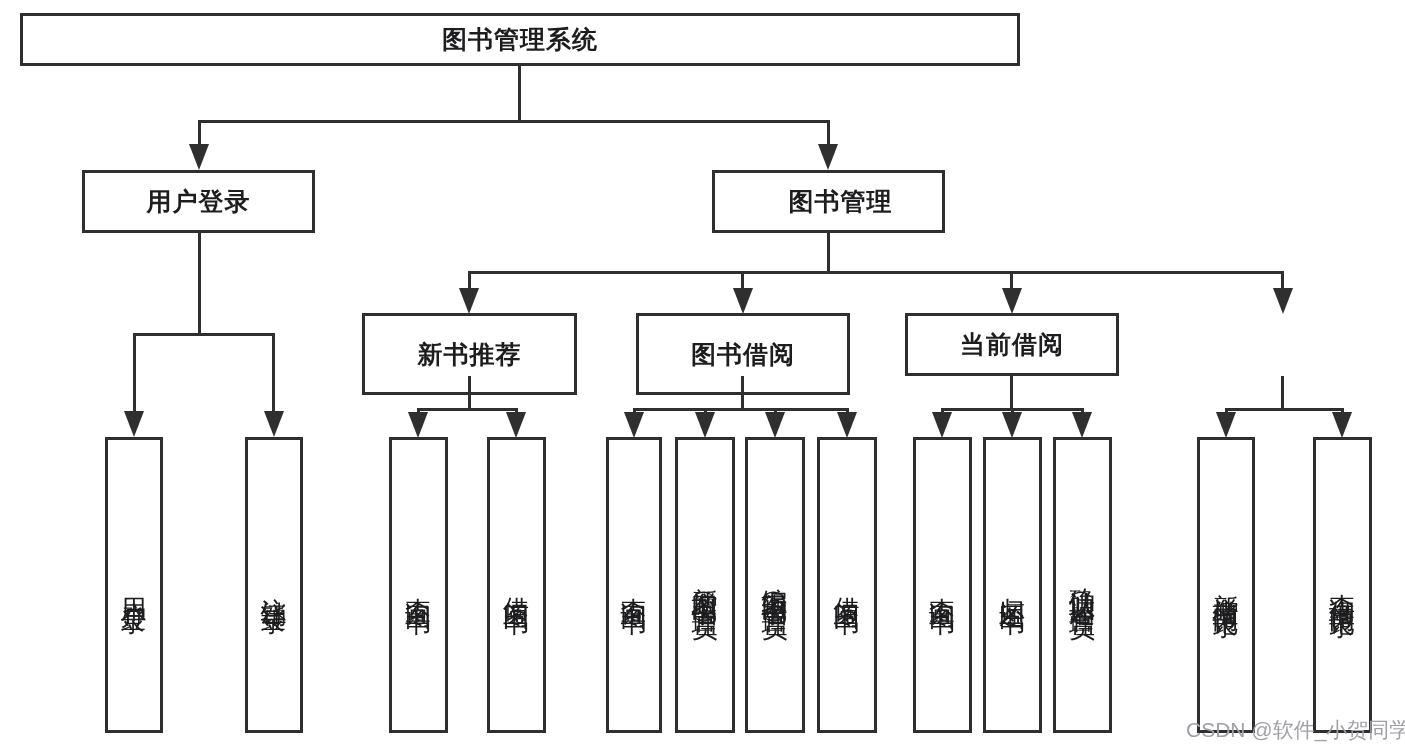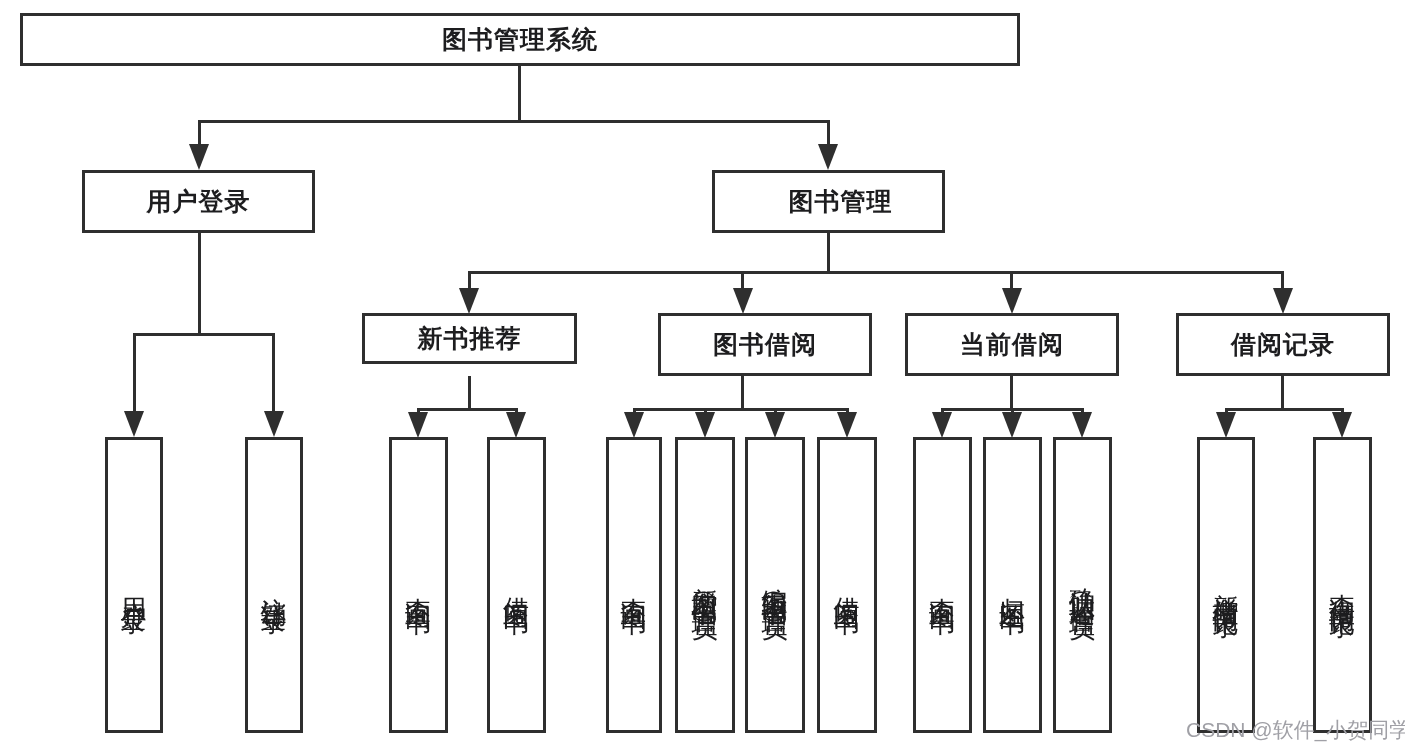--- a/index.html
+++ b/index.html
@@ -82,31 +82,28 @@
   <div class="hl" style="left:468px;top:271px;width:816px;"></div>
   <div class="vl" style="left:468px;top:271px;height:17px;"></div>
   <div class="arr" style="left:459px;top:288px;"></div>
   <div class="vl" style="left:741px;top:271px;height:17px;"></div>
   <div class="arr" style="left:733px;top:288px;"></div>
   <div class="vl" style="left:1010px;top:271px;height:17px;"></div>
   <div class="arr" style="left:1002px;top:288px;"></div>
   <div class="vl" style="left:1281px;top:271px;height:17px;"></div>
   <div class="arr" style="left:1273px;top:288px;"></div>
 
-  <div class="box h" style="left:362px;top:313px;width:215px;height:51px;">
+  <div class="box h" style="left:362px;top:313px;width:215px;height:82px;">
     <span>新书推荐</span>
   </div>
-  <div class="box h" style="left:658px;top:313px;width:214px;height:63px;">
+  <div class="box h" style="left:636px;top:313px;width:214px;height:82px;">
     <span>图书借阅</span>
   </div>
   <div class="box h" style="left:905px;top:313px;width:214px;height:63px;">
     <span>当前借阅</span>
-  </div>
-  <div class="box h" style="left:1176px;top:313px;width:214px;height:63px;">
-    <span>借阅记录</span>
   </div>
 
   <div class="vl" style="left:468px;top:376px;height:33px;"></div>
   <div class="hl" style="left:418px;top:408px;width:100px;"></div>
   <div class="vl" style="left:417px;top:408px;height:9px;"></div>
   <div class="arr" style="left:408px;top:412px;"></div>
   <div class="vl" style="left:515px;top:408px;height:9px;"></div>
   <div class="arr" style="left:506px;top:412px;"></div>
 
   <div class="vl" style="left:741px;top:376px;height:33px;"></div>

